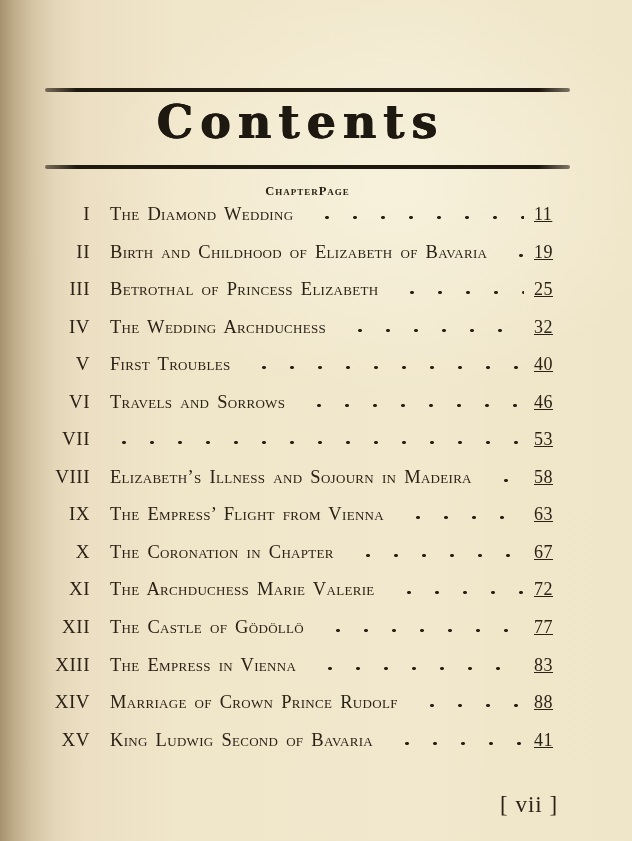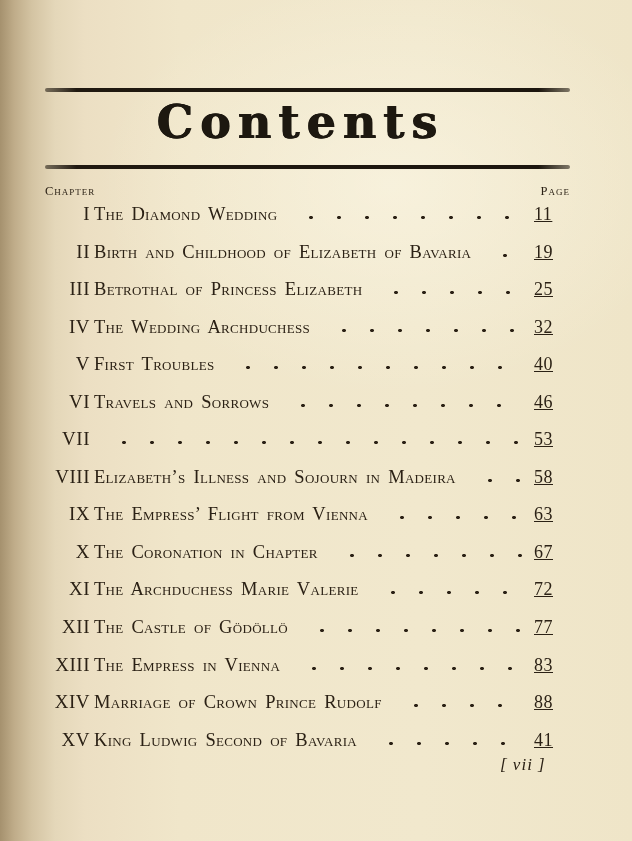--- a/index.html
+++ b/index.html
@@ -31,46 +31,46 @@
     font-family: "DejaVu Serif", serif;
     font-weight: 700;
     font-size: 46px;
     line-height: 1.1;
     letter-spacing: 7px;
     color: #1d1810;
     text-shadow: 0.6px 0 0 #1d1810, -0.4px 0 0 #1d1810;
   }
   .col-labels {
     position: absolute; top: 184px; left: 45px; width: 525px;
-    display: flex; justify-content: space-between;
+    display: flex; justify-content: center;
     font-size: 12.5px;
     font-variant: small-caps;
     letter-spacing: 1px;
     color: #2b2115;
-    font-weight: 400;
+    font-weight: 700;
   }
   .entries {
     position: absolute; top: 203px; left: 45px; width: 525px;
   }
   .row {
     display: flex;
     align-items: baseline;
     height: 37.55px;
     white-space: nowrap;
   }
   .num {
     flex: 0 0 45px;
     text-align: right;
     font-size: 19px;
     letter-spacing: 0.5px;
     color: #2b2115;
   }
   .title {
     flex: 0 0 auto;
-    margin-left: 4px;
+    margin-left: 20px;
     font-size: 18.5px;
     font-variant: small-caps;
     letter-spacing: 0.3px;
     word-spacing: 3px;
     color: #2b2115;
   }
   .leader {
     flex: 1 1 0;
     min-width: 0;
     height: 5px;
@@ -81,25 +81,24 @@
     background-repeat: repeat-x;
   }
   .pg {
     flex: 0 0 36px;
     font-size: 18px;
     letter-spacing: 0.5px;
     color: #2b2115;
     text-decoration: underline;
   }
   .folio {
-    position: absolute; top: 755px; left: 500px;
-    font-size: 17px;
+    position: absolute; top: 792px; left: 500px;
+    font-size: 23px;
     letter-spacing: 1px;
     color: #2b2115;
-    font-style: italic;
   }
 </style>
 </head>
 <body>
 
 <div class="sheet">
 
   <div class="rule rule-top"></div>
 
   <div class="heading">Contents</div>

